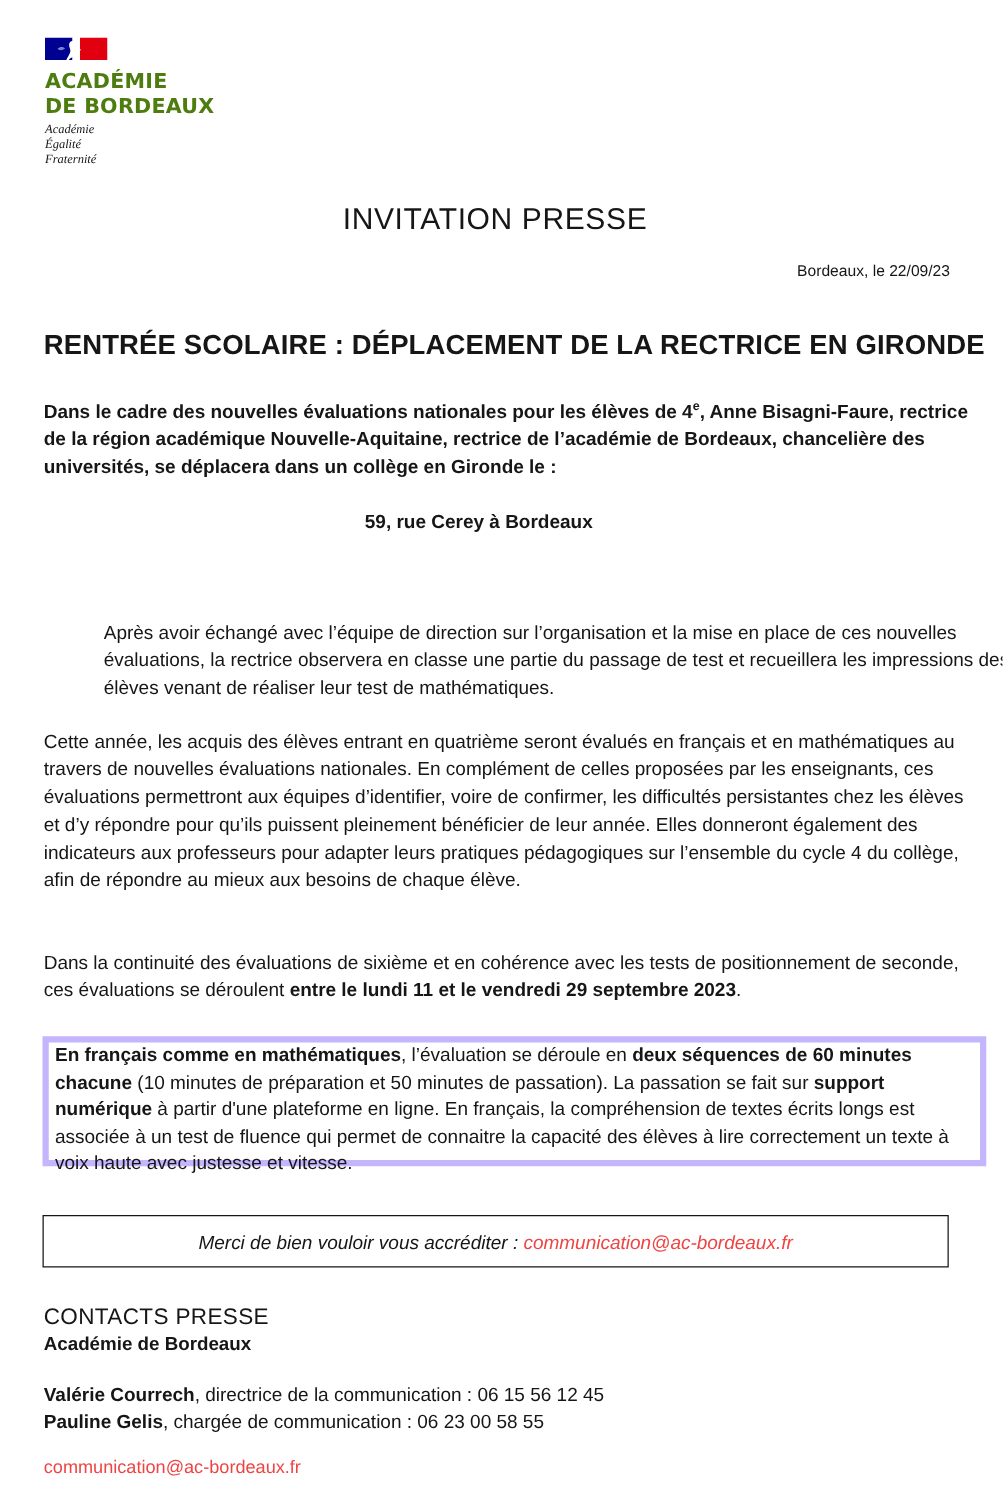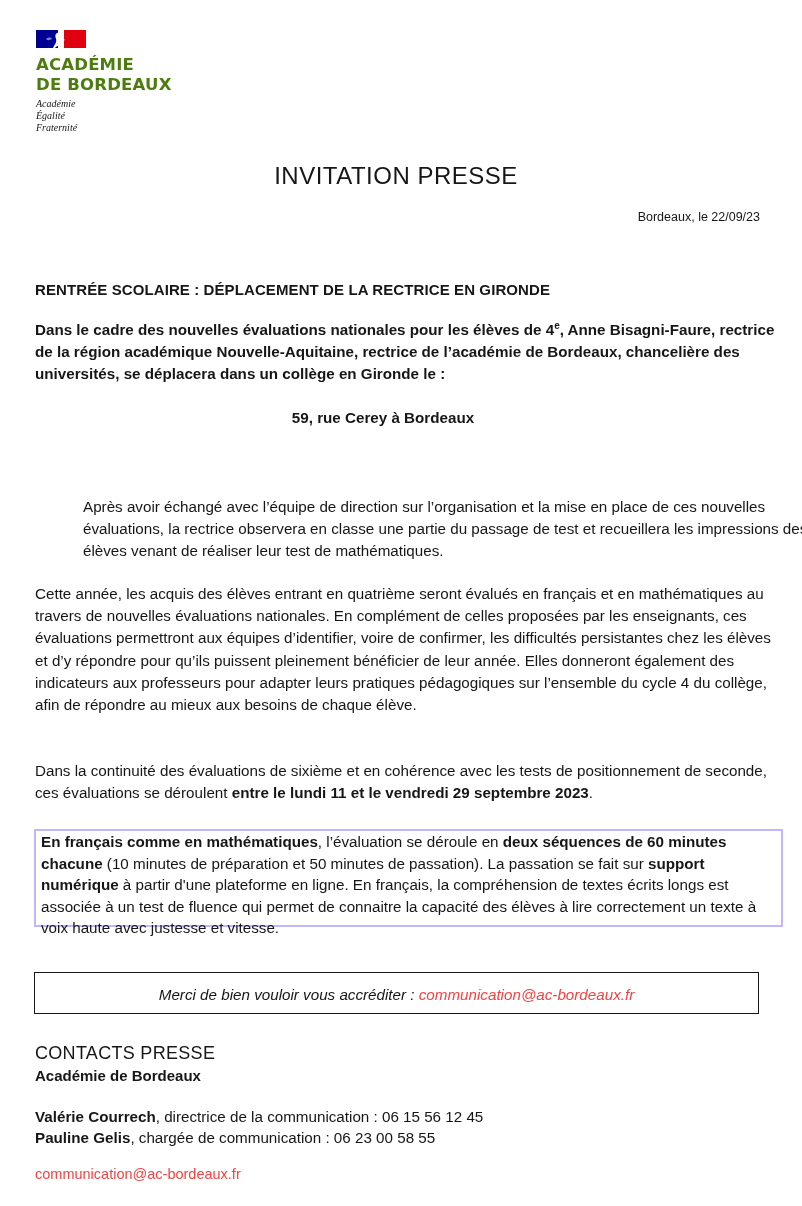--- a/index.html
+++ b/index.html
@@ -56,22 +56,22 @@
     }
     .date {
       position: absolute;
       right: 42px;
       top: 210px;
       font-size: 12.5px;
     }
     .section-title {
       position: absolute;
       left: 35px;
-      top: 281px;
-      font-size: 15px;
+      top: 263px;
+      font-size: 22px;
       font-weight: bold;
       letter-spacing: 0.1px;
     }
     .para {
       position: absolute;
       left: 35px;
       width: 745px;
       font-size: 15.2px;
       line-height: 22.2px;
     }
@@ -89,21 +89,21 @@
     .p1 { top: 496px; margin-left: 48px; }
     .p2 { top: 583px; }
     .p3 { top: 760px; }
     b { font-weight: bold; }
     .box1 {
       position: absolute;
       left: 34px;
       top: 829px;
       width: 735px;
       height: 94px;
-      border: 2px solid #c4b5fd;
+      border: 5px solid #c4b5fd;
       padding: 0 5px;
       font-size: 15.2px;
       line-height: 21.5px;
     }
     .box2 {
       position: absolute;
       left: 34px;
       top: 972px;
       width: 723px;
       height: 40px;

